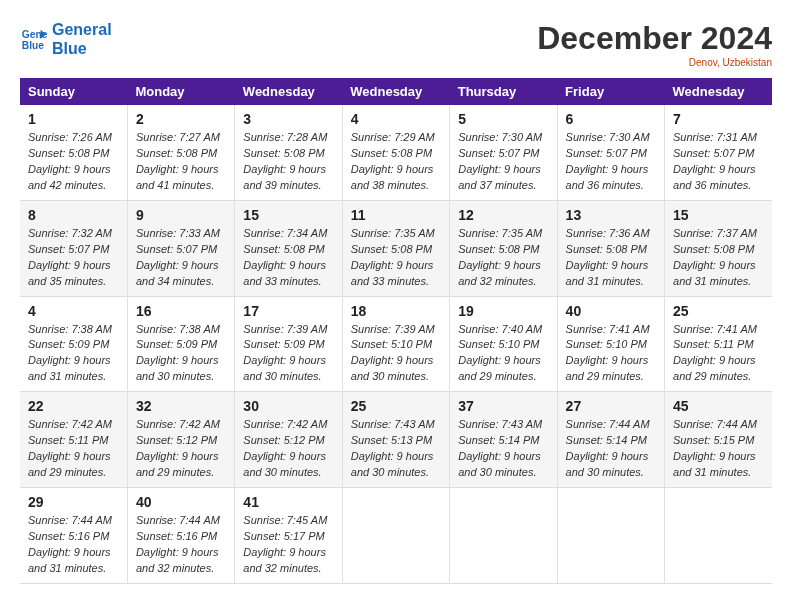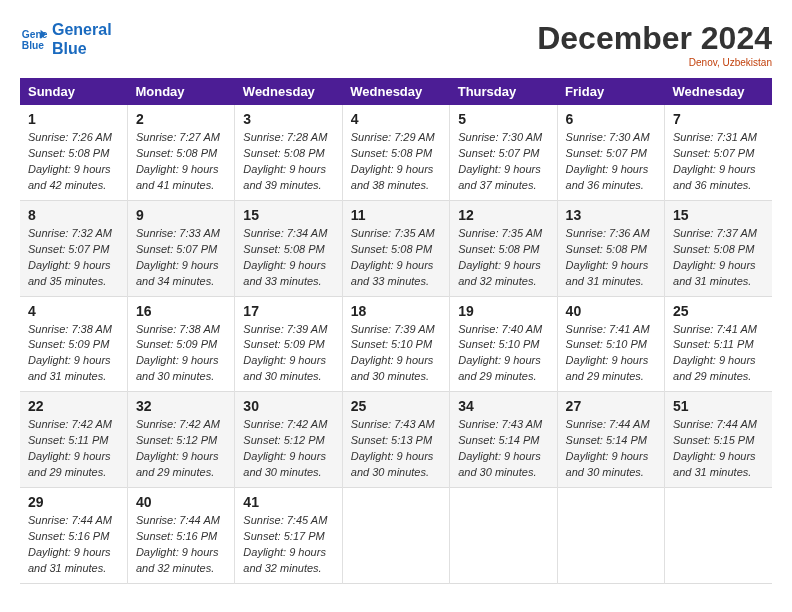--- a/index.html
+++ b/index.html
@@ -219,29 +219,29 @@
         </td>
         <td>
           <span class="day-number">30</span>
 <div class="day-info">Sunrise: 7:42 AM<br>Sunset: 5:12 PM<br>Daylight: 9 hours and 30 minutes.</div>
         </td>
         <td>
           <span class="day-number">25</span>
 <div class="day-info">Sunrise: 7:43 AM<br>Sunset: 5:13 PM<br>Daylight: 9 hours and 30 minutes.</div>
         </td>
         <td>
-          <span class="day-number">34</span>
+          <span class="day-number">37</span>
 <div class="day-info">Sunrise: 7:43 AM<br>Sunset: 5:14 PM<br>Daylight: 9 hours and 30 minutes.</div>
         </td>
         <td>
           <span class="day-number">27</span>
 <div class="day-info">Sunrise: 7:44 AM<br>Sunset: 5:14 PM<br>Daylight: 9 hours and 30 minutes.</div>
         </td>
         <td>
-          <span class="day-number">51</span>
+          <span class="day-number">45</span>
 <div class="day-info">Sunrise: 7:44 AM<br>Sunset: 5:15 PM<br>Daylight: 9 hours and 31 minutes.</div>
         </td>
       </tr>
       <tr>
         <td>
           <span class="day-number">29</span>
 <div class="day-info">Sunrise: 7:44 AM<br>Sunset: 5:16 PM<br>Daylight: 9 hours and 31 minutes.</div>
         </td>
         <td>
           <span class="day-number">40</span>

